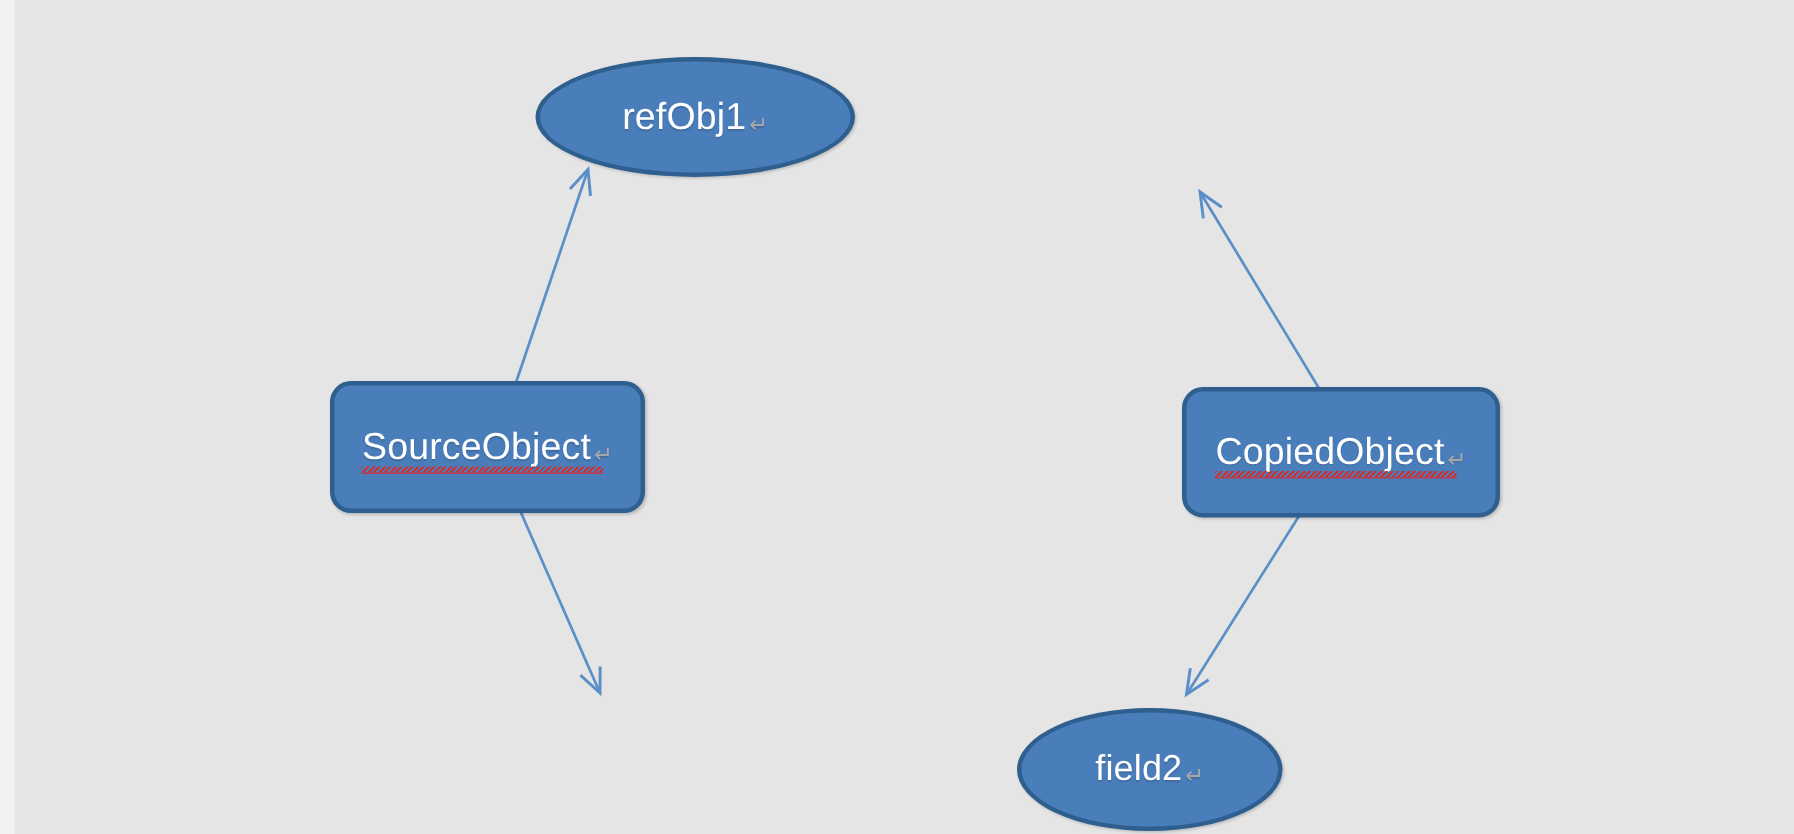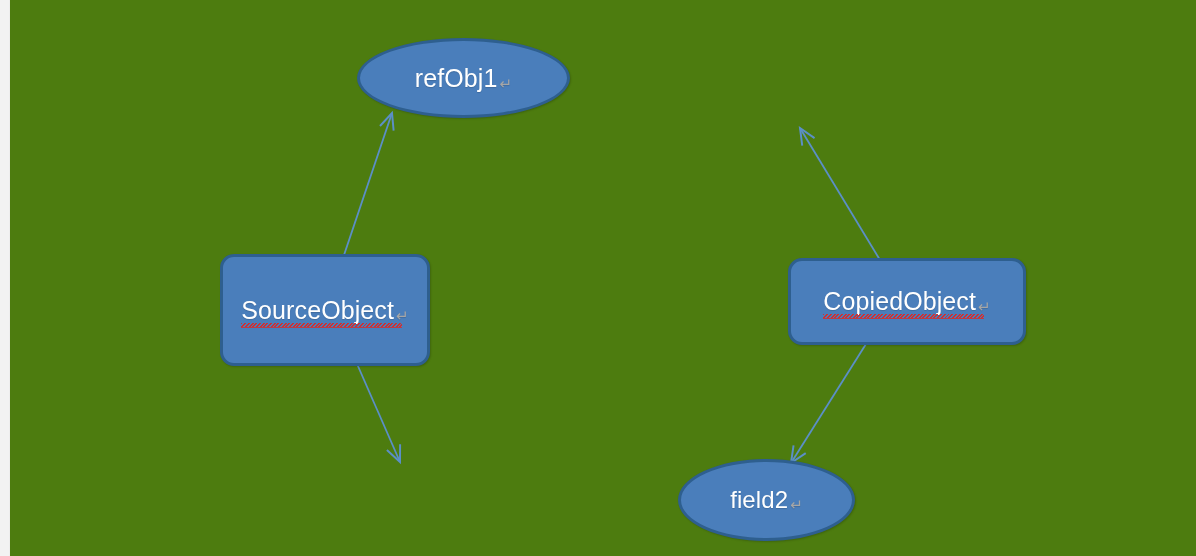--- a/index.html
+++ b/index.html
@@ -7,21 +7,21 @@
     padding: 0;
     background: #ffffff;
   }
   body {
     font-family: "Liberation Sans", sans-serif;
   }
   #canvas {
     position: relative;
     width: 1196px;
     height: 556px;
-    background: #4d7c0f;
+    background: #e5e5e5;
     overflow: hidden;
   }
   
   #left-gutter {
     position: absolute;
     left: 0;
     top: 0;
     width: 9px;
     height: 556px;
     background: #f2f2f2;
@@ -112,32 +112,32 @@
       </g>
   </svg>
 
   <div class="node ellipse" style="left: 357px; top: 38px; width: 213px; height: 80px; background: rgb(74, 126, 187); border-color: rgb(46, 95, 143);">
     <span class="node-label">
       <span>refObj1</span><span class="return-mark">↵</span>
     </span>
   </div>
 
 
-  <div class="node rounded" style="left: 220px; top: 254px; width: 210px; height: 112px; background: rgb(74, 126, 187); border-color: rgb(46, 95, 143);">
+  <div class="node rounded" style="left: 220px; top: 254px; width: 210px; height: 88px; background: rgb(74, 126, 187); border-color: rgb(46, 95, 143);">
     <span class="node-label misspelled">
       <span>SourceObject</span><span class="return-mark">↵</span>
     </span>
   </div>
 
-  <div class="node rounded" style="left: 788px; top: 258px; width: 238px; height: 87px; background: rgb(74, 126, 187); border-color: rgb(46, 95, 143);">
+  <div class="node rounded" style="left: 788px; top: 258px; width: 212px; height: 87px; background: rgb(74, 126, 187); border-color: rgb(46, 95, 143);">
     <span class="node-label misspelled">
       <span>CopiedObject</span><span class="return-mark">↵</span>
     </span>
   </div>
 
 
-  <div class="node ellipse" style="left: 678px; top: 459px; width: 177px; height: 82px; background: rgb(74, 126, 187); border-color: rgb(46, 95, 143);">
+  <div class="node ellipse" style="left: 678px; top: 472px; width: 177px; height: 82px; background: rgb(74, 126, 187); border-color: rgb(46, 95, 143);">
     <span class="node-label small">
       <span>field2</span><span class="return-mark">↵</span>
     </span>
   </div>
 
 </div>
 
 </body></html>

